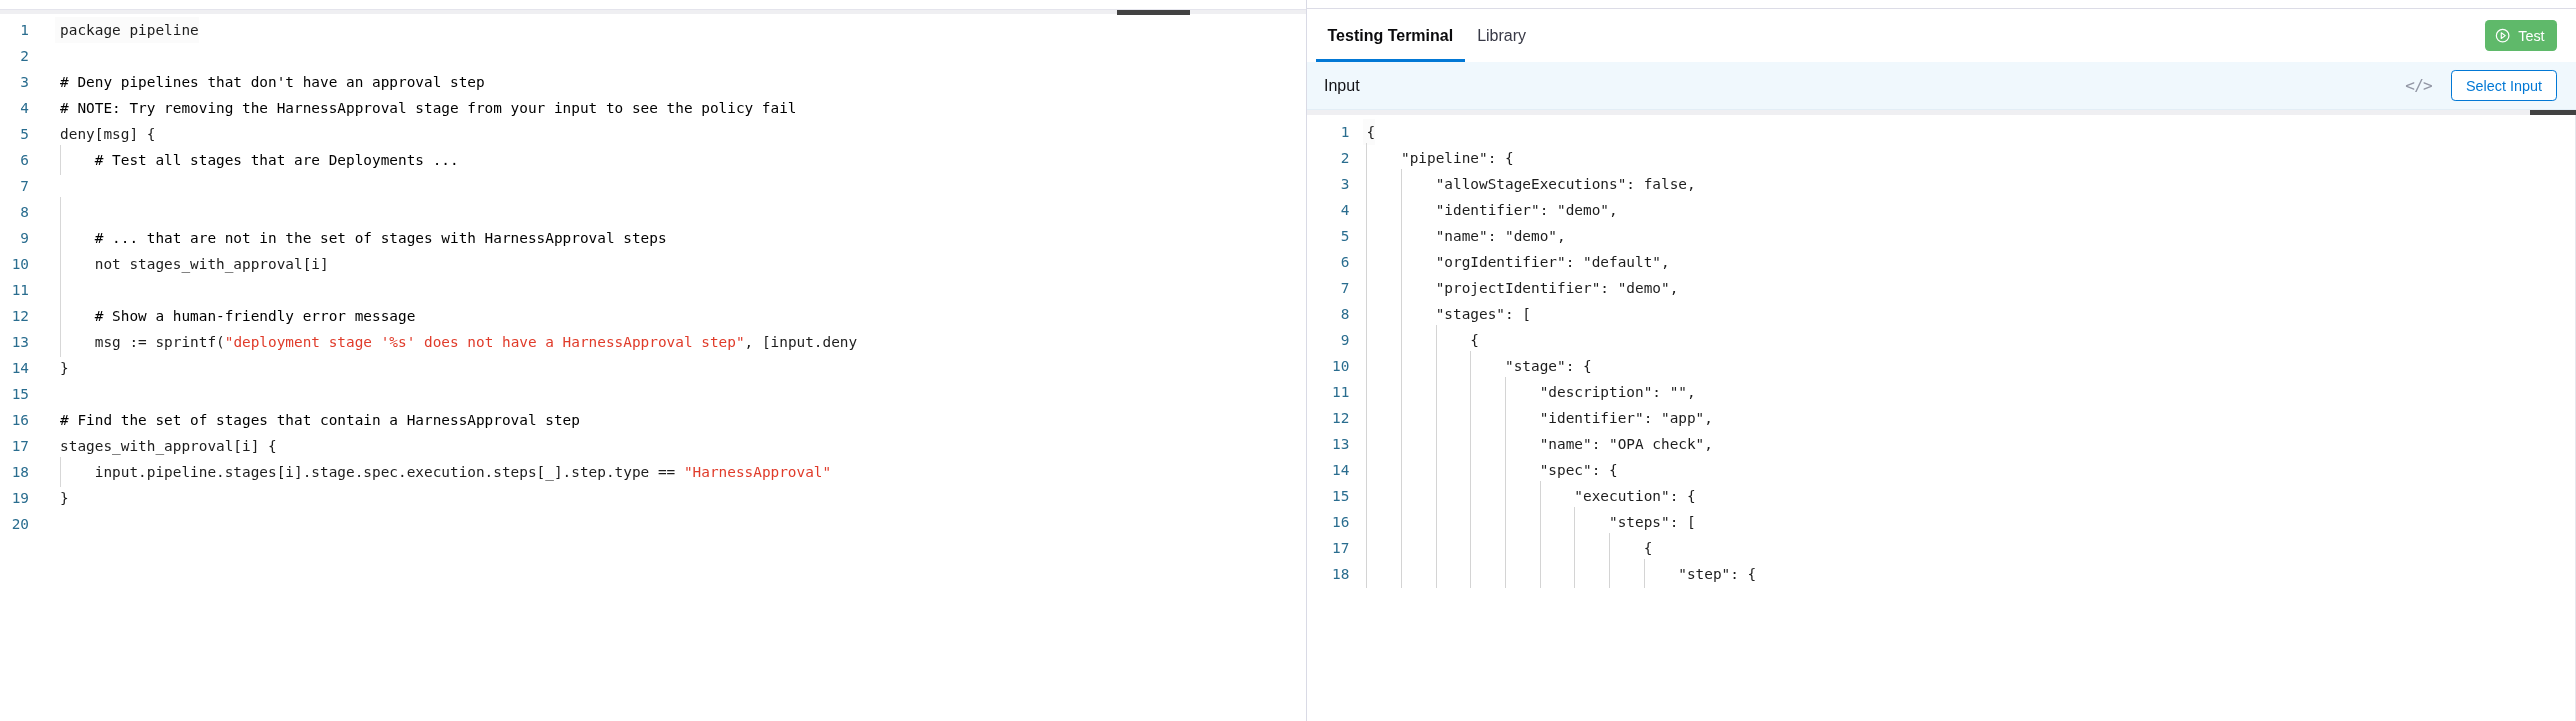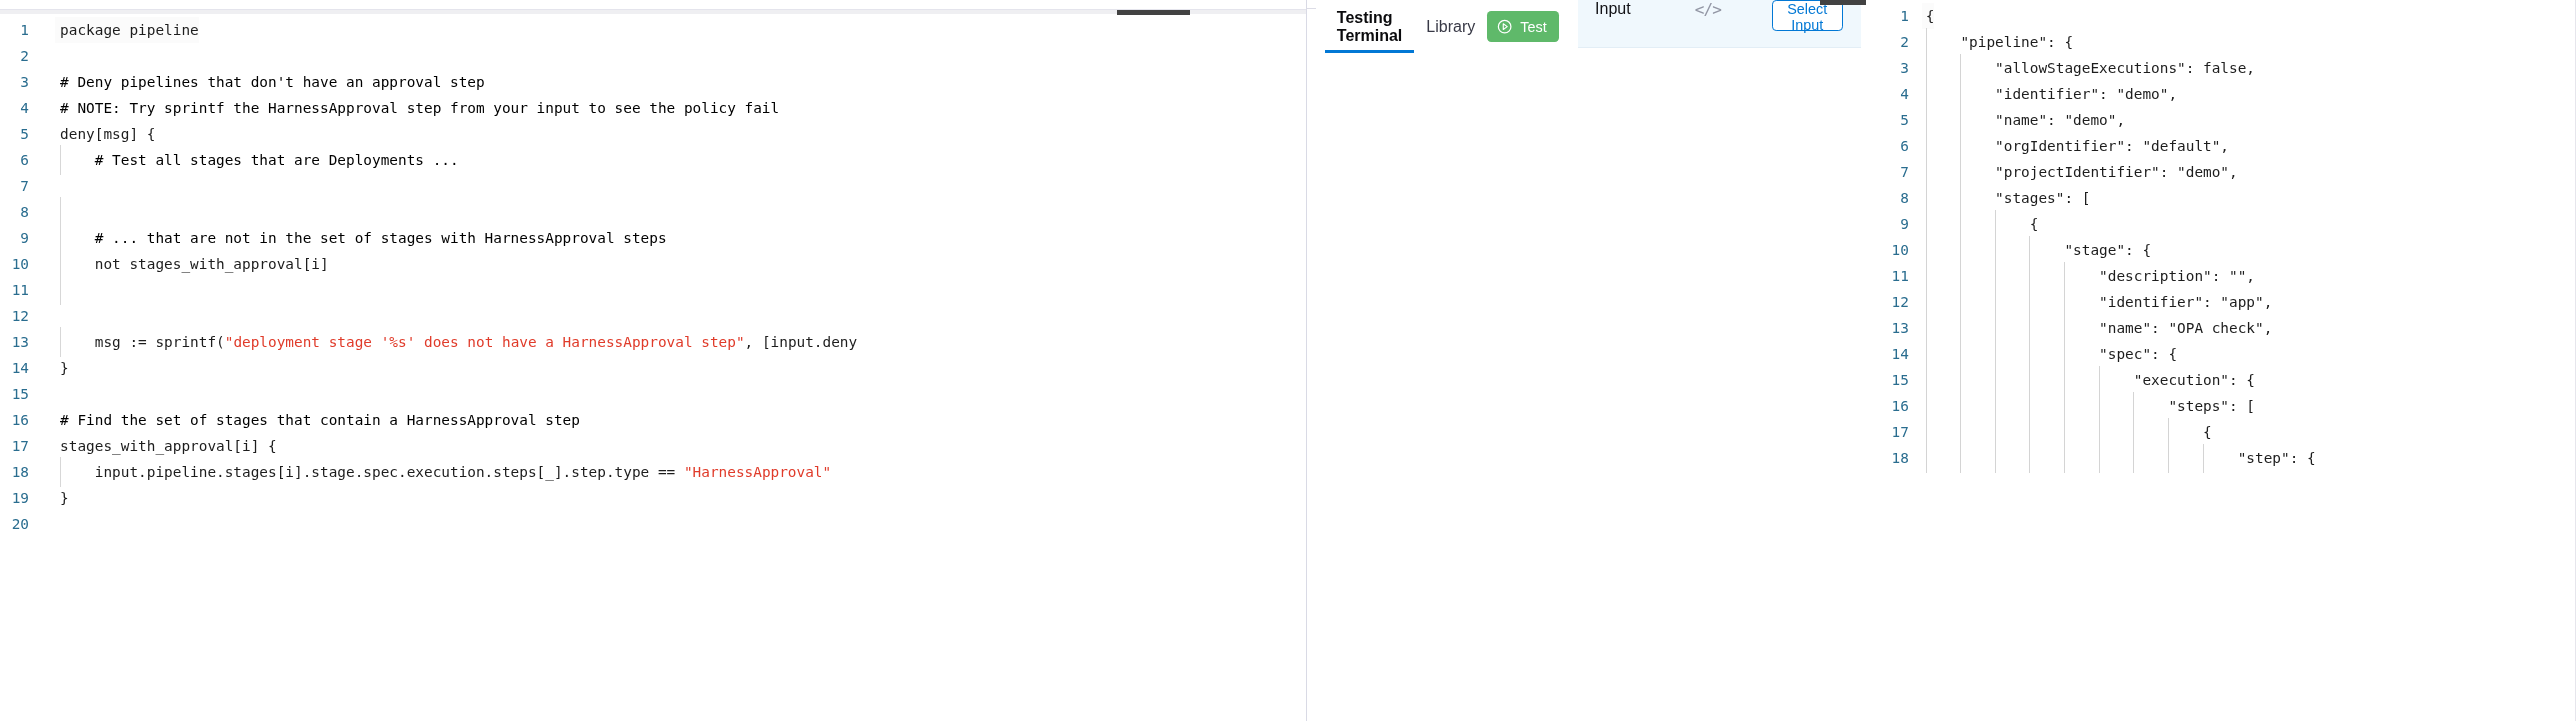--- a/index.html
+++ b/index.html
@@ -47,21 +47,21 @@
   }
   .code-text { position:relative; padding-left:5.1px; color:#1d1d1d;margin-left:14px; }
   .code-line.first .code-text { background:#fbfbfb; }
   .cm { color:#000000; }
   .str { color:#e03b2a; }
   .code-text .indent1 { position:absolute; left:5.1px; top:-1.7px; bottom:-1.7px; width:0.8px; background:#d7d7d7; }
 
   
   .term-pane {
     width: 1269px; height:722px; background:#ffffff;
-    display:flex; position:relative;
+    display:flex; flex-direction:column; position:relative;
   }
   .term-topgap { height:9.3px; background:#ffffff; flex:0 0 9.3px;
     border-bottom:0.8px solid #dcdce6; }
   .tabs-row {
     height:53px; flex:0 0 53px; display:flex; align-items:center;
     padding:0 18.7px 0 8.5px; position:relative; background:#ffffff;
   }
   .tab {
     font-size:16px; color:#0b0b0d; padding:0 12px; height:53px;
     display:flex; align-items:center; position:relative;
@@ -76,23 +76,22 @@
   .test-btn {
     display:flex; align-items:center; gap:7.6px;
     background:#5fb96a; color:#ffffff; border:none; border-radius:4.2px;
     height:31px; padding:0 12.7px 0 10.2px; font-size:14.4px; cursor:pointer;
     font-family:"Liberation Sans",sans-serif;
   }
   .play-circle { width:15.3px; height:15.3px; display:block; }
 
   .input-bar {
     height:48px; flex:0 0 48px; background:#f0f8fd;
-    display:flex; align-items:flex-start; padding:0 18.7px 0 17px;
+    display:flex; align-items:center; padding:0 18.7px 0 17px;
     border-bottom:0.8px solid #e3eef6;
-    gap:32px;
   }
   .input-title { font-size:16px; color:#121216; }
   .ibar-spacer { flex:1 1 auto; }
   .code-icon {
     font-family:"DejaVu Sans Mono","Liberation Mono",monospace;
     font-size:16px; color:#9397a5; margin-right:18.7px; cursor:pointer;
     letter-spacing:-0.8px;
   }
   .select-input-btn {
     border:0.8px solid #0278d5; color:#0278d5; background:#ffffff;
@@ -133,29 +132,29 @@
     <div class="editor-topgap">
       <span class="collapse-dash"></span>
     </div>
     <div class="editor-scroll-track">
       <div class="editor-scroll-thumb"></div>
     </div>
     <div class="code-area" id="code-area">
         <div class="code-line first"><span class="ln">1</span><span class="code-text"><span class="">package pipeline</span></span></div>
         <div class="code-line"><span class="ln">2</span><span class="code-text"><span class=""></span></span></div>
         <div class="code-line"><span class="ln">3</span><span class="code-text"><span class="cm"># Deny pipelines that don't have an approval step</span></span></div>
-        <div class="code-line"><span class="ln">4</span><span class="code-text"><span class="cm"># NOTE: Try sprintf the HarnessApproval step from your input to see the policy fail</span></span></div>
+        <div class="code-line"><span class="ln">4</span><span class="code-text"><span class="cm"># NOTE: Try removing the HarnessApproval stage from your input to see the policy fail</span></span></div>
         <div class="code-line"><span class="ln">5</span><span class="code-text"><span class="">deny[msg] {</span></span></div>
         <div class="code-line"><span class="ln">6</span><span class="code-text"><span class="indent1"></span><span class="cm">    # Test all stages that are Deployments ...</span></span></div>
         <div class="code-line"><span class="ln">7</span></div>
         <div class="code-line"><span class="ln">8</span><span class="code-text"><span class="indent1"></span><span class=""></span></span></div>
         <div class="code-line"><span class="ln">9</span><span class="code-text"><span class="indent1"></span><span class="cm">    # ... that are not in the set of stages with HarnessApproval steps</span></span></div>
         <div class="code-line"><span class="ln">10</span><span class="code-text"><span class="indent1"></span><span class="">    not stages_with_approval[i]</span></span></div>
         <div class="code-line"><span class="ln">11</span><span class="code-text"><span class="indent1"></span><span class=""></span></span></div>
-        <div class="code-line"><span class="ln">12</span></div>
+        <div class="code-line"><span class="ln">12</span><span class="code-text"><span class="indent1"></span><span class="cm">    # Show a human-friendly error message</span></span></div>
         <div class="code-line"><span class="ln">13</span><span class="code-text"><span class="indent1"></span><span class="">    msg := sprintf(</span><span class="str">"deployment stage '%s' does not have a HarnessApproval step"</span><span class="">, [input.deny</span></span></div>
         <div class="code-line"><span class="ln">14</span><span class="code-text"><span class="">}</span></span></div>
         <div class="code-line"><span class="ln">15</span><span class="code-text"><span class=""></span></span></div>
         <div class="code-line"><span class="ln">16</span><span class="code-text"><span class="cm"># Find the set of stages that contain a HarnessApproval step</span></span></div>
         <div class="code-line"><span class="ln">17</span><span class="code-text"><span class="">stages_with_approval[i] {</span></span></div>
         <div class="code-line"><span class="ln">18</span><span class="code-text"><span class="indent1"></span><span class="">    input.pipeline.stages[i].stage.spec.execution.steps[_].step.type == </span><span class="str">"HarnessApproval"</span></span></div>
         <div class="code-line"><span class="ln">19</span><span class="code-text"><span class="">}</span></span></div>
         <div class="code-line"><span class="ln">20</span><span class="code-text"><span class=""></span></span></div>
       </div>
   </section>

